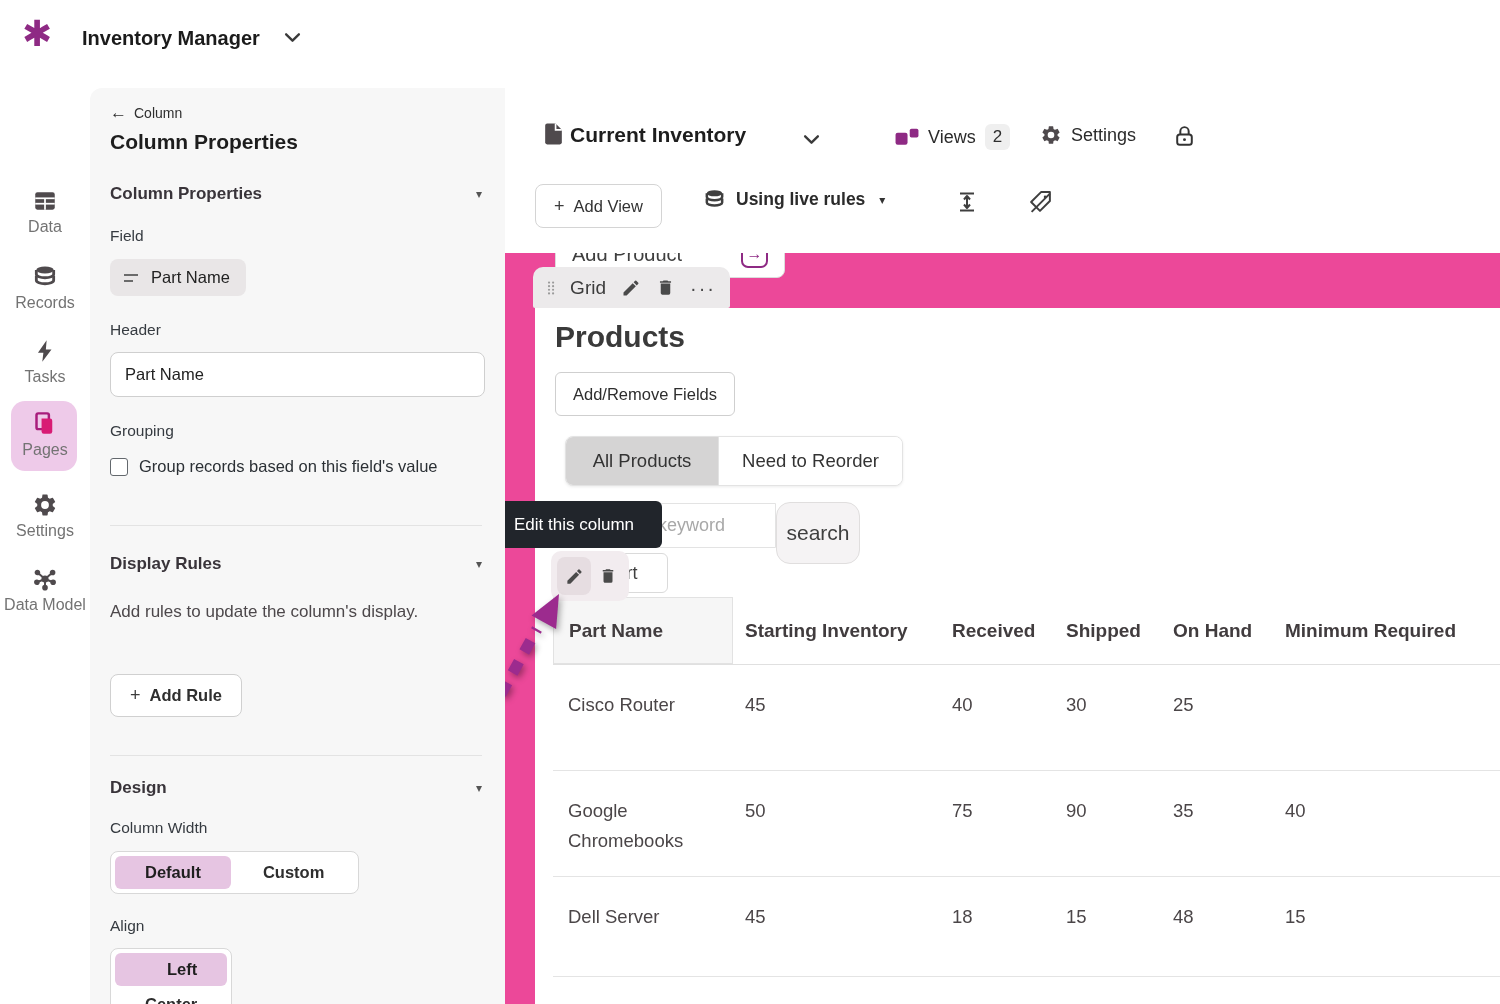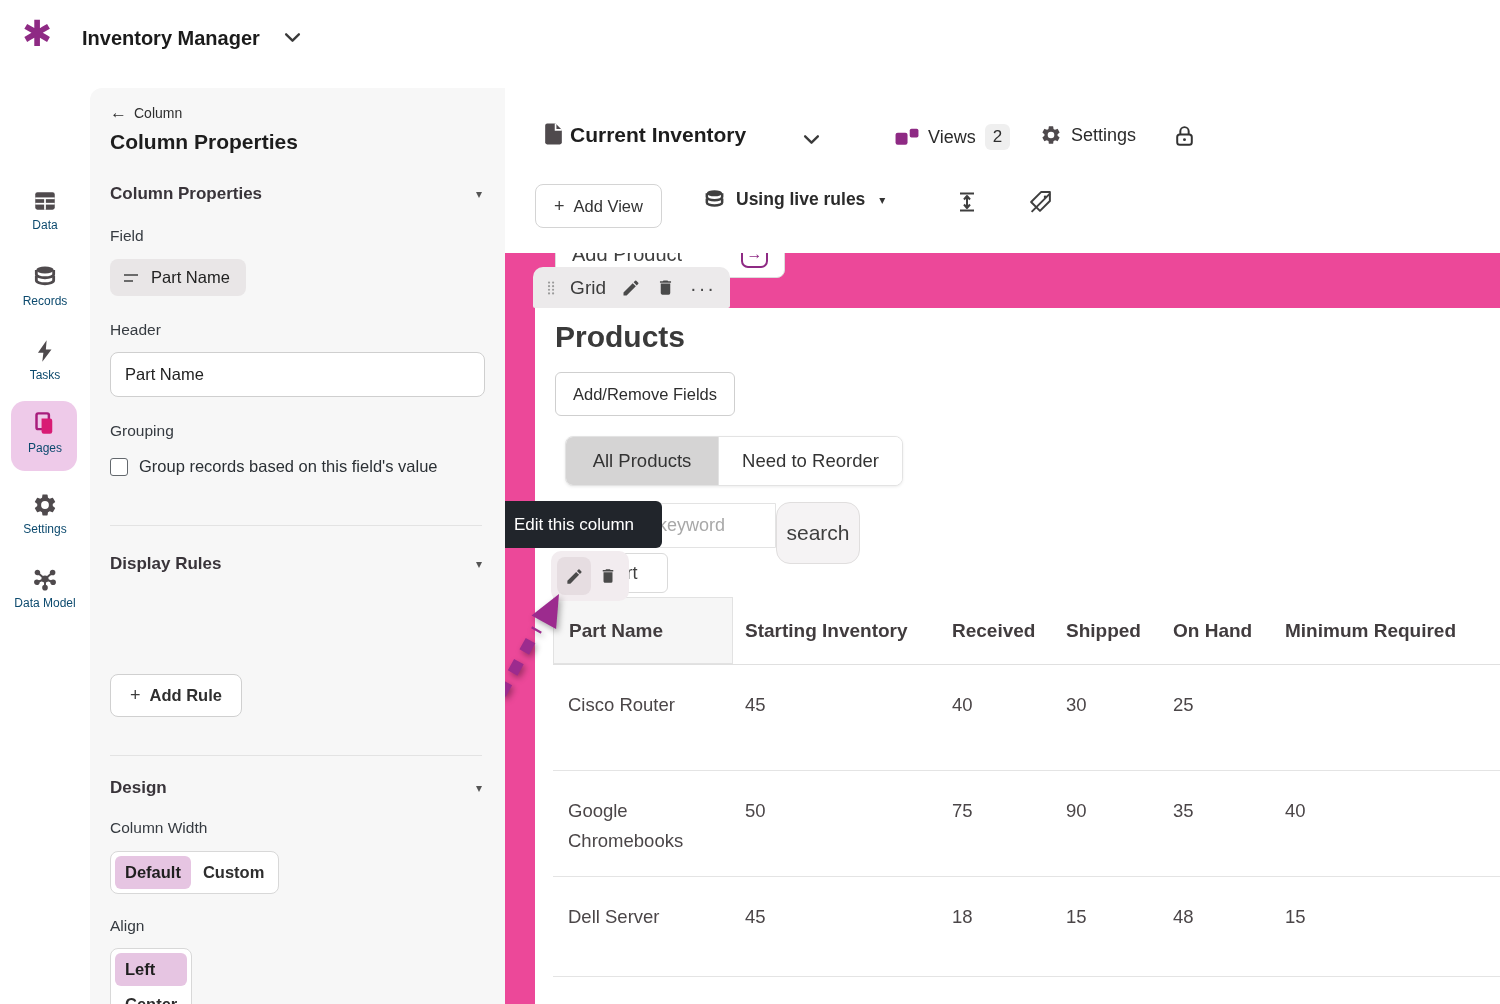--- a/index.html
+++ b/index.html
@@ -13,21 +13,21 @@
   
   .topbar { position:absolute; left:0; top:0; width:1500px; height:88px; background:#fff; }
   .logo { position:absolute; left:22px; top:16px; font-size:36px; line-height:1; color:#8e2a84; font-weight:700; }
   .app-title { position:absolute; left:82px; top:27px; font-size:20px; font-weight:700; color:#1b1b1b; }
   .app-caret { position:absolute; left:284px; top:32px; }
 
   
   .rail { position:absolute; left:0; top:88px; width:90px; height:916px; background:#fff; }
   .rail-item { position:absolute; left:0; width:90px; text-align:center; cursor:pointer; }
   .rail-item .ric { display:block; margin:0 auto 4px auto; }
-  .rail-label { font-size:12px; color:#0c4a6e; }
+  .rail-label { font-size:16px; color:#737373; }
   .rail-active { position:absolute; left:11px; top:313px; width:66px; height:70px; background:#eecae9; border-radius:14px; }
 
   
   .panel { position:absolute; left:90px; top:88px; width:415px; height:916px; background:#f7f7f7; border-top-left-radius:12px; }
   .back-row { position:absolute; left:20px; top:16px; display:flex; align-items:center; gap:7px; cursor:pointer; }
   .back-arrow { font-size:17px; color:#2f2f2f; line-height:1; }
   .back-label { font-size:14px; color:#2f2f2f; }
   .panel-title { position:absolute; left:20px; top:42px; font-size:21px; font-weight:700; color:#1d1d1d; }
   .sec-head { position:absolute; left:20px; width:372px; display:flex; justify-content:space-between; align-items:center; }
   .sec-title { font-size:17px; font-weight:700; color:#39343a; }
@@ -40,21 +40,21 @@
   .chk-row { position:absolute; left:20px; top:368px; width:330px; display:flex; gap:11px; align-items:flex-start; }
   .chk-box { width:18px; height:18px; min-width:18px; border:1.5px solid #63686d; border-radius:3px; background:#fff; margin-top:2px; cursor:pointer; }
   .chk-label { font-size:16.5px; color:#2b3035; line-height:1.22; }
   .divider { position:absolute; left:20px; width:372px; height:1px; background:#e3e3e3; }
   .rules-desc { position:absolute; left:20px; top:509px; width:320px; font-size:17px; color:#4d484b; line-height:1.72; }
   .btn { display:inline-flex; align-items:center; justify-content:center; gap:9px; background:#fff; border:1px solid #d0d0d0;
     border-radius:8px; font-family:inherit; cursor:pointer; }
   .add-rule { position:absolute; left:20px; top:586px; height:43px; padding:0 19px; font-size:16.5px; font-weight:600; color:#2f2f2f; }
   .plus { font-size:18px; font-weight:400; color:#3c3c3c; }
   .segwrap { position:absolute; left:20px; display:inline-flex; background:#fff; border:1px solid #d8d8d8; border-radius:8px; padding:4px; gap:2px; }
-  .seg { padding:7px 10px; border-radius:6px; font-size:16.5px; font-weight:600; color:#2e2e2e; cursor:pointer; white-space:nowrap; }
+  .seg { padding:7px 30px; border-radius:6px; font-size:16.5px; font-weight:600; color:#2e2e2e; cursor:pointer; white-space:nowrap;text-align:right; }
   .seg.active { background:#e6c5e2; font-weight:700; color:#1f1f1f; }
 
   
   .canvas { position:absolute; left:505px; top:88px; width:995px; height:916px; background:#fff; }
   .ph-row { position:absolute; left:0; top:0; width:995px; height:80px; }
   .ph-title { position:absolute; left:65px; top:35px; font-size:21px; font-weight:700; color:#1e1e1e; }
   .ph-caret { position:absolute; left:298px; top:46px; }
   .hgroup { position:absolute; display:flex; align-items:center; gap:9px; cursor:pointer; }
   .hgroup-label { font-size:18px; color:#2b2b2b; }
   .views-badge { background:#efefef; border-radius:6px; font-size:17px; color:#2e2e2e; padding:3px 8px; }
@@ -292,20 +292,21 @@
       <div class="chk-box"></div>
       <div class="chk-label">Group records based on this field's value</div>
     </div>
 
     <div class="divider" style="top:437px;"></div>
 
     <div class="sec-head" style="top:466px;">
       <span class="sec-title">Display Rules</span>
       <span class="sec-caret">▾</span>
     </div>
+    <div class="rules-desc">Add rules to update the column's display.</div>
     <button class="btn add-rule">
       <span class="plus">+</span>
       <span>Add Rule</span>
     </button>
 
     <div class="divider" style="top:667px;"></div>
 
     <div class="sec-head" style="top:690px;">
       <span class="sec-title">Design</span>
       <span class="sec-caret">▾</span>

